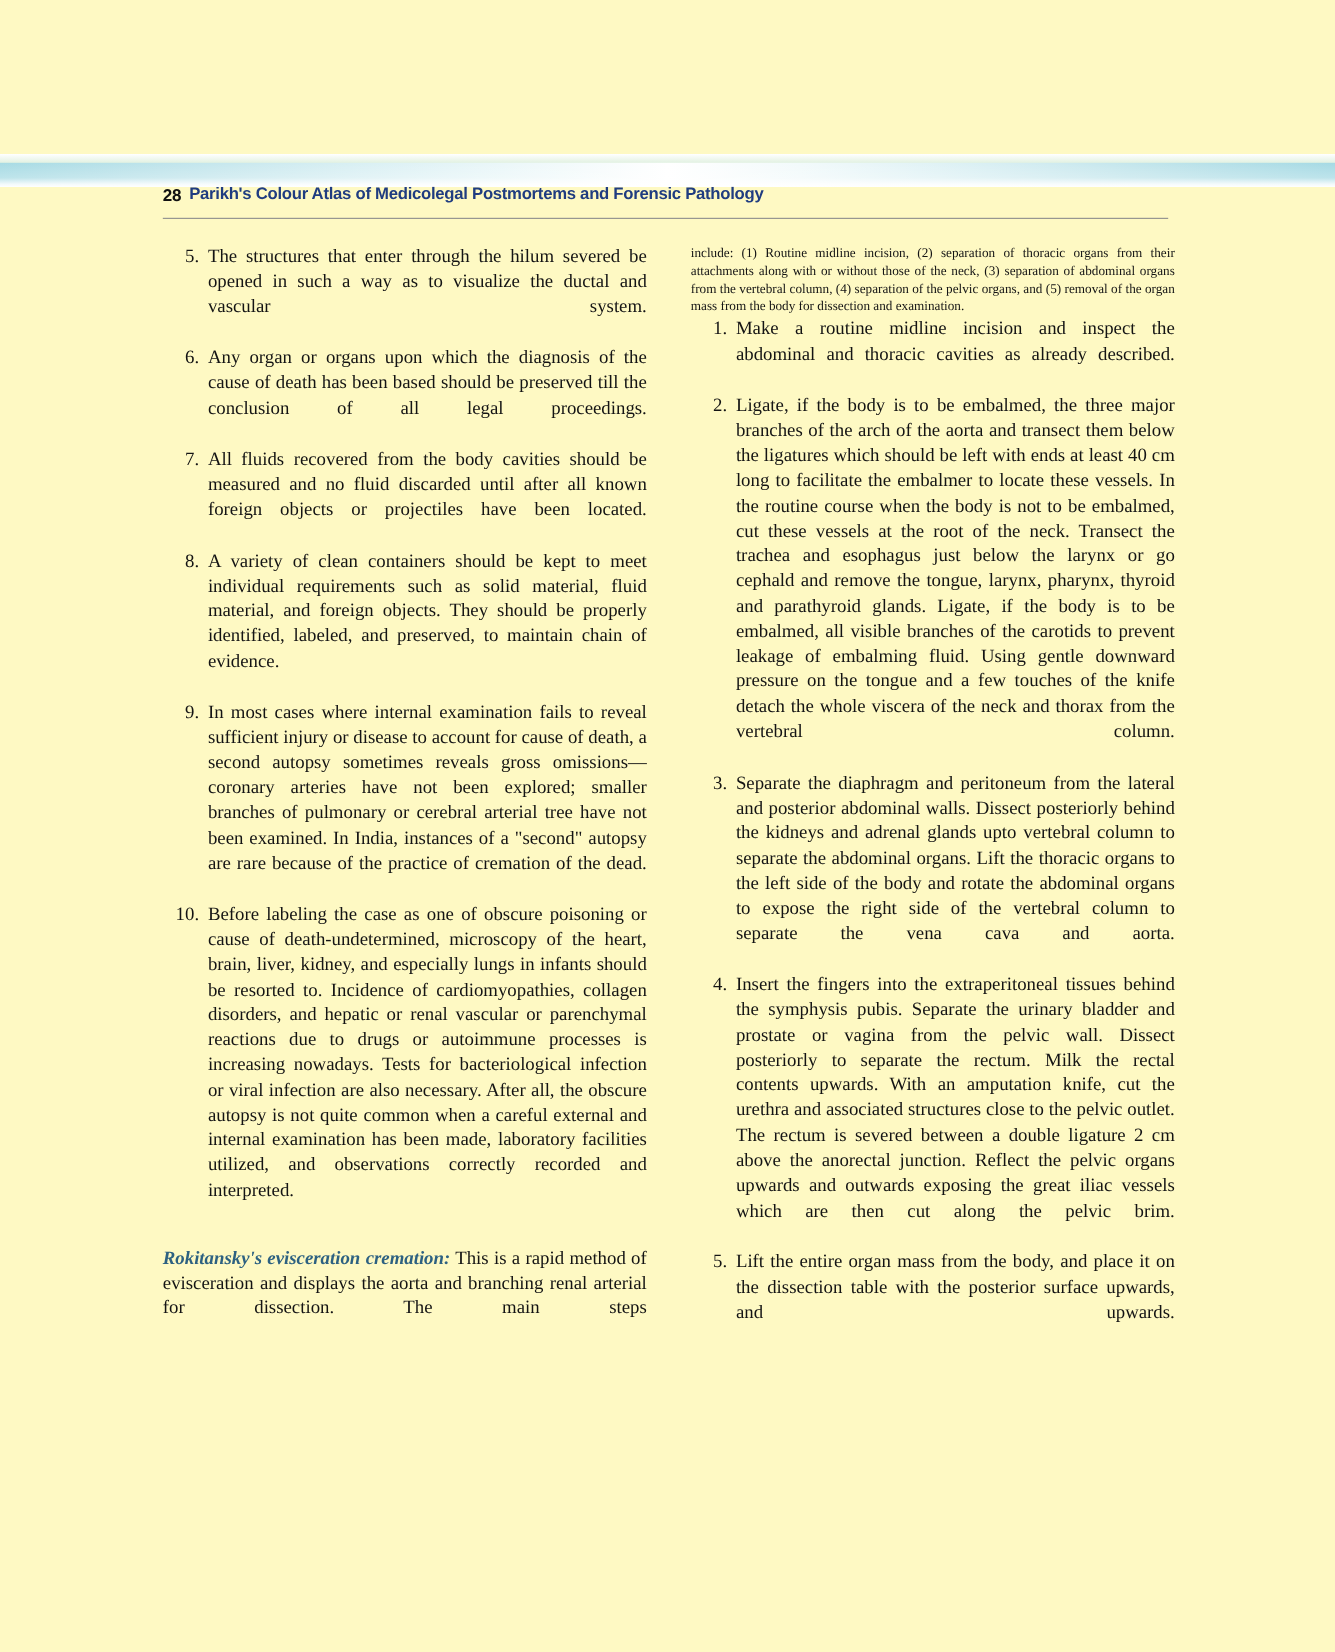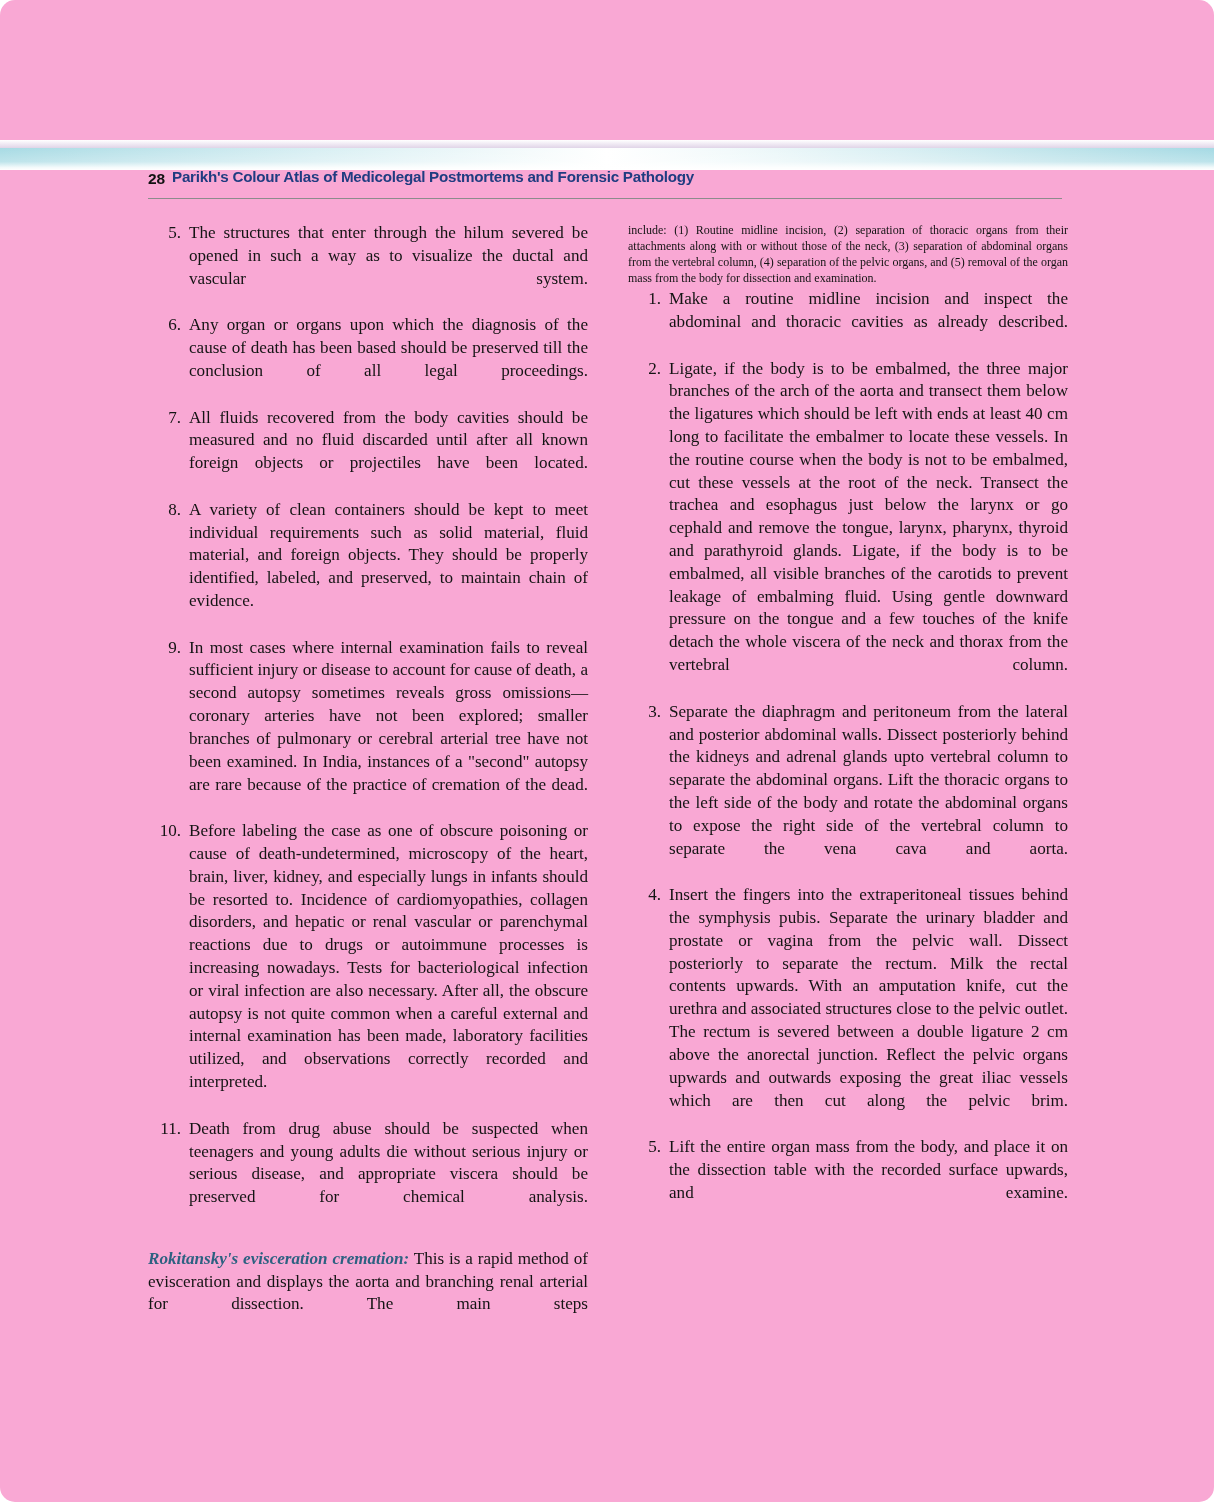--- a/index.html
+++ b/index.html
@@ -13,22 +13,21 @@
     height: 1502px;
     position: relative;
     font-family: "Liberation Serif", "DejaVu Serif", serif;
     overflow: hidden;
   }
 
   
   #page {
     position: absolute;
     inset: 0;
-    background: #f9a8d4;
-    border-radius: 15px;
+    background: #fef9c3;
   }
 
   
   #header-band {
     position: absolute;
     left: 0; right: 0;
     top: 148px;
     height: 22px;
     background:
       linear-gradient(to bottom,
@@ -205,24 +204,20 @@
           <span class="body">A variety of clean containers should be kept to meet individual requirements such as solid material, fluid material, and foreign objects. They should be properly identified, labeled, and preserved, to maintain chain of evidence.</span>
         </li>
         <li>
           <span class="num">9.</span>
           <span class="body">In most cases where internal examination fails to reveal sufficient injury or disease to account for cause of death, a second autopsy sometimes reveals gross omissions—coronary arteries have not been explored; smaller branches of pulmonary or cerebral arterial tree have not been examined. In India, instances of a "second" autopsy are rare because of the practice of cremation of the dead.</span>
         </li>
         <li>
           <span class="num">10.</span>
           <span class="body">Before labeling the case as one of obscure poisoning or cause of death-undetermined, microscopy of the heart, brain, liver, kidney, and especially lungs in infants should be resorted to. Incidence of cardiomyopathies, collagen disorders, and hepatic or renal vascular or parenchymal reactions due to drugs or autoimmune processes is increasing nowadays. Tests for bacteriological infection or viral infection are also necessary. After all, the obscure autopsy is not quite common when a careful external and internal examination has been made, laboratory facilities utilized, and observations correctly recorded and interpreted.</span>
         </li>
-        <li>
-          <span class="num">11.</span>
-          <span class="body">Death from drug abuse should be suspected when teenagers and young adults die without serious injury or serious disease, and appropriate viscera should be preserved for chemical analysis.</span>
-        </li>
       </ol>
 
       <p class="lead-in"><span class="run-in-head">Rokitansky's evisceration cremation:</span><span> This is a rapid method of evisceration and displays the aorta and branching renal arterial for dissection. The main steps</span></p>
     </div>
 
     <div class="column">
       <p class="para intro">include: (1) Routine midline incision, (2) separation of thoracic organs from their attachments along with or without those of the neck, (3) separation of abdominal organs from the vertebral column, (4) separation of the pelvic organs, and (5) removal of the organ mass from the body for dissection and examination.</p>
 
       <ol class="steps">
         <li>
@@ -236,19 +231,19 @@
         <li>
           <span class="num">3.</span>
           <span class="body">Separate the diaphragm and peritoneum from the lateral and posterior abdominal walls. Dissect posteriorly behind the kidneys and adrenal glands upto vertebral column to separate the abdominal organs. Lift the thoracic organs to the left side of the body and rotate the abdominal organs to expose the right side of the vertebral column to separate the vena cava and aorta.</span>
         </li>
         <li>
           <span class="num">4.</span>
           <span class="body">Insert the fingers into the extraperitoneal tissues behind the symphysis pubis. Separate the urinary bladder and prostate or vagina from the pelvic wall. Dissect posteriorly to separate the rectum. Milk the rectal contents upwards. With an amputation knife, cut the urethra and associated structures close to the pelvic outlet. The rectum is severed between a double ligature 2 cm above the anorectal junction. Reflect the pelvic organs upwards and outwards exposing the great iliac vessels which are then cut along the pelvic brim.</span>
         </li>
         <li>
           <span class="num">5.</span>
-          <span class="body">Lift the entire organ mass from the body, and place it on the dissection table with the recorded surface upwards, and examine.</span>
+          <span class="body">Lift the entire organ mass from the body, and place it on the dissection table with the posterior surface upwards, and upwards.</span>
         </li>
       </ol>
     </div>
 
   </div>
 </div>
 
 </body></html>

